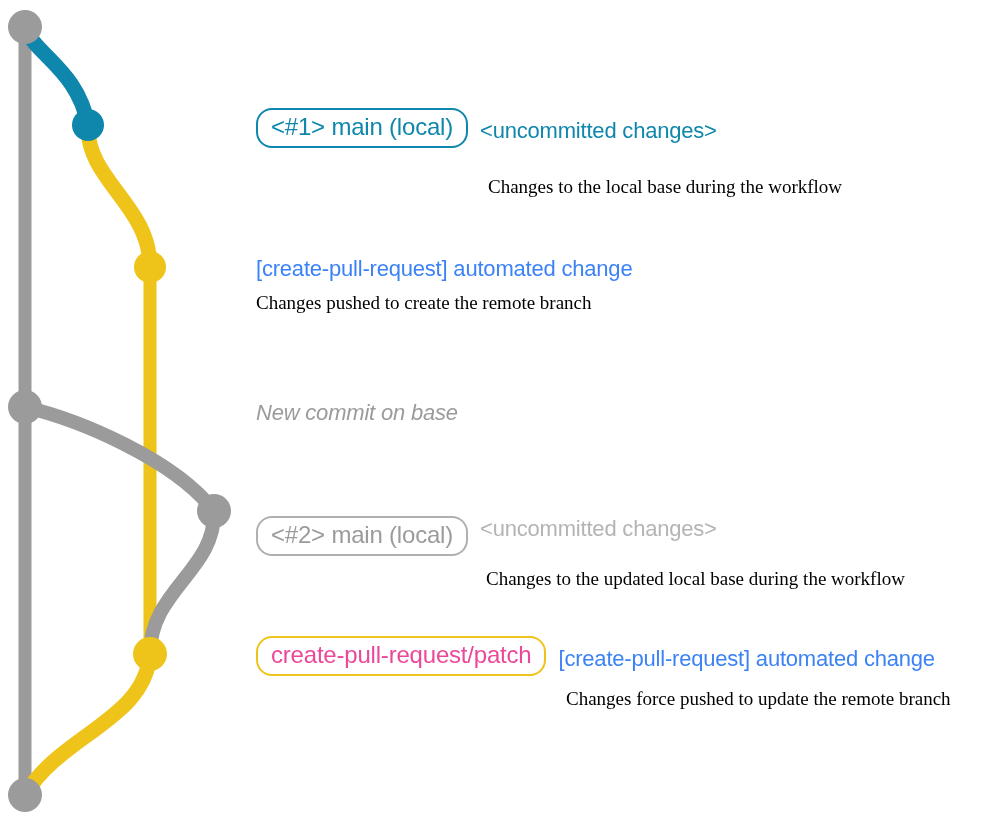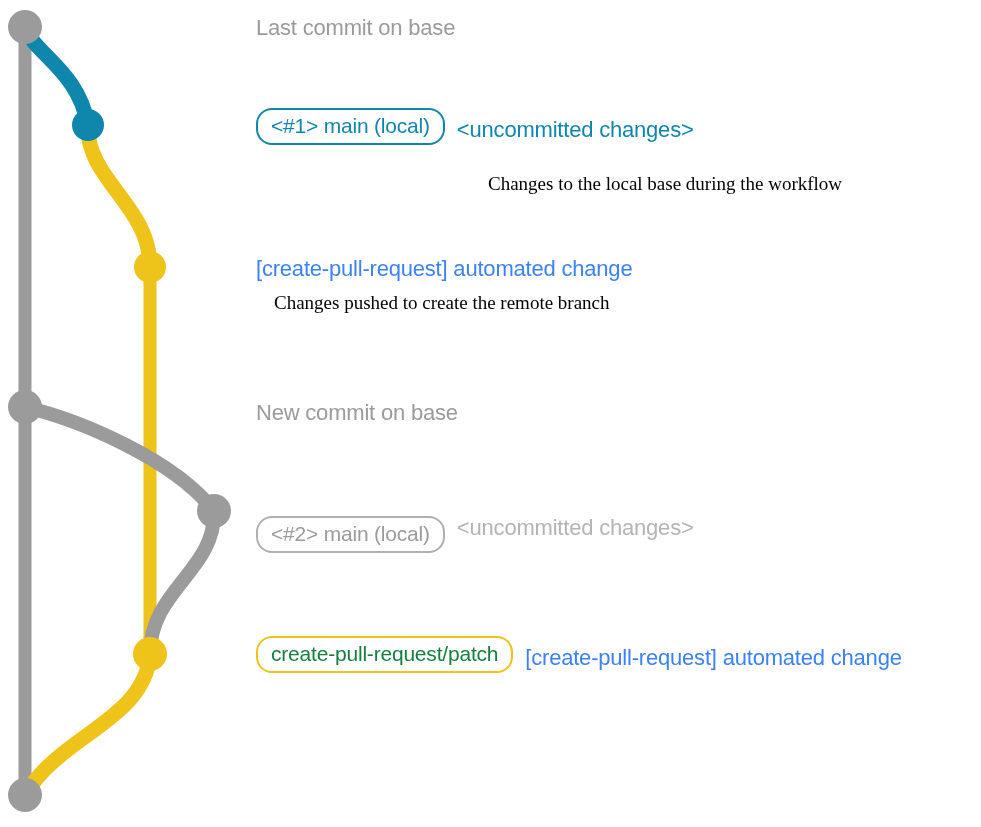--- a/index.html
+++ b/index.html
@@ -40,34 +40,34 @@
   .row-line {
     display: flex;
     align-items: center;
     white-space: nowrap;
   }
   .ref-chip {
     display: inline-block;
     border: 2px solid #9b9b9b;
     border-radius: 16px;
     padding: 5px 13px 7px 13px;
-    font-size: 21px;
+    font-size: 24px;
     line-height: 1;
     color: #9b9b9b;
     background: #ffffff;
     margin-right: 12px;
     letter-spacing: -0.2px;
   }
   .ref-chip.blue {
     border-color: #0f87ac;
     color: #0f87ac;
   }
   .ref-chip.yellow {
     border-color: #efc41a;
-    color: #15803d;
+    color: #ec4899;
   }
   .ref-chip.gray {
     border-color: #b0b0b0;
     color: #9b9b9b;
     margin-top: 20px;
   }
   .subject {
     font-size: 22px;
     line-height: 1;
     letter-spacing: -0.2px;
@@ -78,21 +78,21 @@
   .subject.yellow { color: #3b82f6; }
   .subject.lightgray { color: #b4b4b4; }
   .note {
     font-family: "Liberation Serif", serif;
     font-size: 19px;
     color: #000000;
     margin-top: 12px;
     white-space: nowrap;
   }
   .note.indent-a { margin-left: 232px; margin-top: 28px; }
-  .note.indent-b { margin-left: 18px; }
+  .note.indent-b { }
   .note.indent-c { margin-left: 230px; }
   .note.indent-d { margin-left: 310px; }
 </style>
 </head>
 <body>
 
 <div id="canvas">
 
   <svg id="graph-svg" viewBox="0 0 981 827" xmlns="http://www.w3.org/2000/svg">
 
@@ -113,67 +113,62 @@
 
     <circle cx="25" cy="27" r="17" fill="#9b9b9b"></circle>
     <circle cx="88" cy="125" r="16" fill="#0f87ac"></circle>
     <circle cx="150" cy="267" r="16" fill="#efc41a"></circle>
     <circle cx="25" cy="407" r="17" fill="#9b9b9b"></circle>
     <circle cx="214" cy="511" r="17" fill="#9b9b9b"></circle>
     <circle cx="150" cy="654" r="17" fill="#efc41a"></circle>
     <circle cx="25" cy="795" r="17" fill="#9b9b9b"></circle>
   </svg>
 
-  <div class="row" style="left:256px; top:11px;">
-    <div class="row-inner">
-      <div class="row-line">
-        <span class="subject gray">Last commit on base</span>
-      </div>
-    </div>
-  </div>
 
   <div class="row" style="left:256px; top:108px;">
     <div class="row-inner">
       <div class="row-line">
         <span class="ref-chip blue">&lt;#1&gt; main (local)</span>
         <span class="subject blue">&lt;uncommitted changes&gt;</span>
       </div>
       <div class="note indent-a">Changes to the local base during the workflow</div>
     </div>
   </div>
 
   <div class="row" style="left:256px; top:252px;">
     <div class="row-inner">
       <div class="row-line">
         <span class="subject yellow">[create-pull-request] automated change</span>
       </div>
       <div class="note indent-b">Changes pushed to create the remote branch</div>
     </div>
   </div>
 
-  <div class="row" style="left:256px; top:396px;">
+  <div class="row" style="left:256px; top:396px;font-style:italic;">
     <div class="row-inner">
       <div class="row-line">
         <span class="subject gray">New commit on base</span>
       </div>
     </div>
   </div>
 
   <div class="row" style="left:256px; top:496px;">
     <div class="row-inner">
       <div class="row-line">
         <span class="ref-chip gray">&lt;#2&gt; main (local)</span>
         <span class="subject lightgray">&lt;uncommitted changes&gt;</span>
       </div>
+      <div class="note indent-c">Changes to the updated local base during the workflow</div>
     </div>
   </div>
 
   <div class="row" style="left:256px; top:636px;">
     <div class="row-inner">
       <div class="row-line">
         <span class="ref-chip yellow">create-pull-request/patch</span>
         <span class="subject yellow">[create-pull-request] automated change</span>
       </div>
+      <div class="note indent-d">Changes force pushed to update the remote branch</div>
     </div>
   </div>
 
 
 </div>
 
 </body></html>

